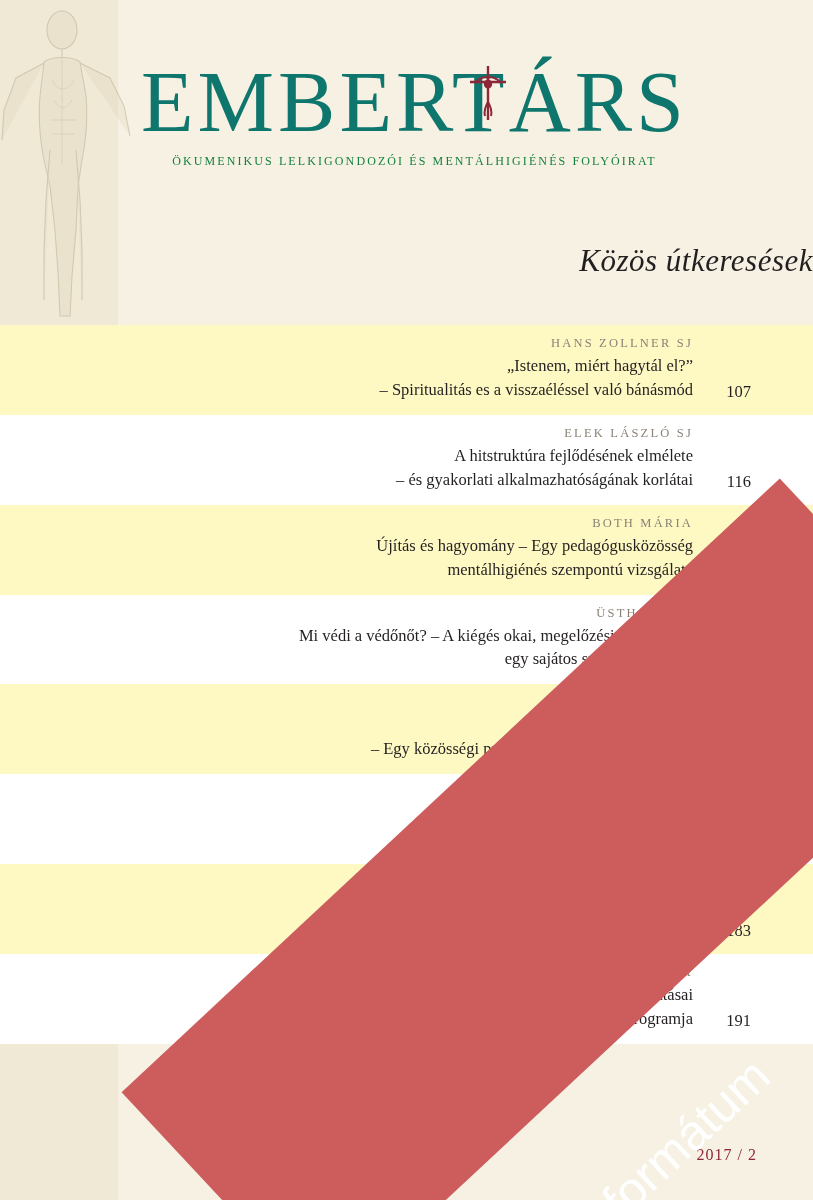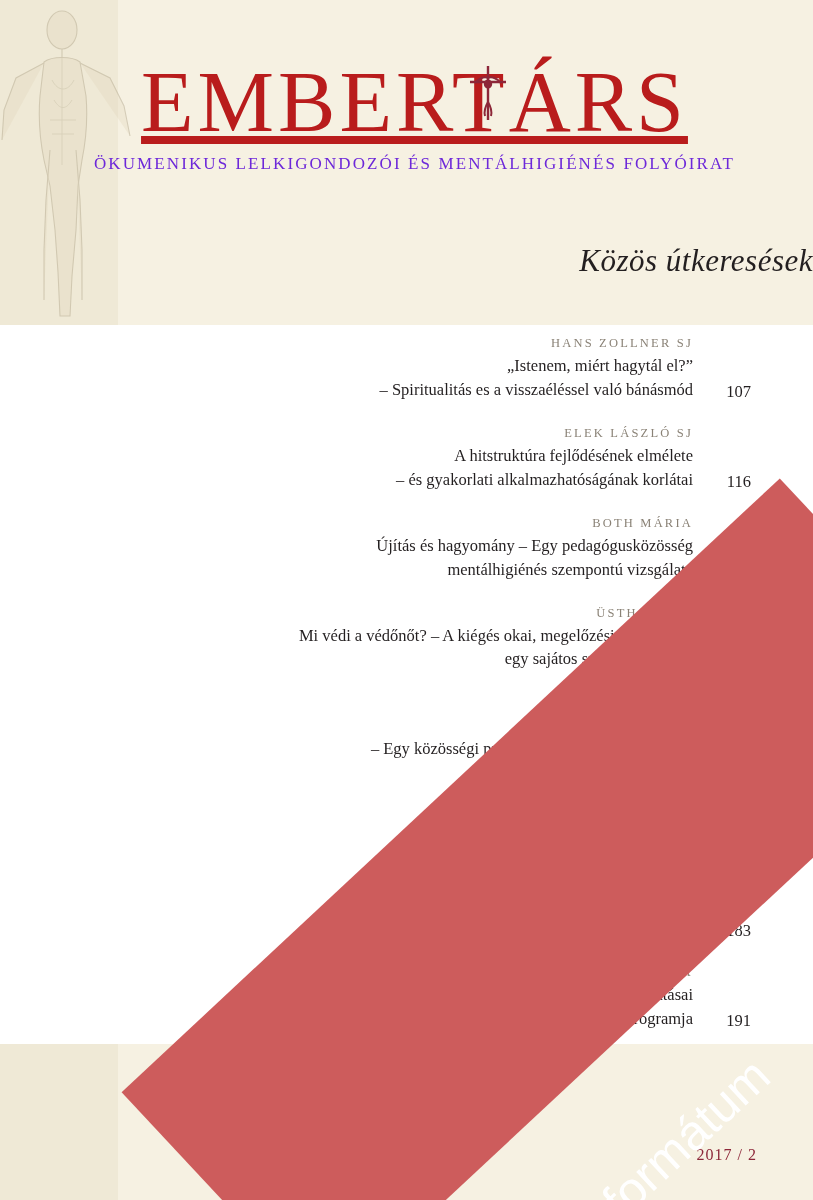--- a/index.html
+++ b/index.html
@@ -43,32 +43,31 @@
   .masthead {
     position: absolute;
     left: 0; right: 0; top: 62px;
     text-align: center;
     z-index: 4;
   }
   .masthead .title {
     font-family: "Liberation Serif", serif;
     font-size: 86px;
     letter-spacing: 4px;
-    color: #b91c1c;
+    color: #0f766e;
     line-height: .95;
     font-weight: 400;
     padding-left: 16px;
-    text-decoration: underline;
   }
   .masthead .subtitle {
     margin-top: 10px;
     font-family: "Liberation Serif", serif;
-    font-size: 17px;
+    font-size: 12px;
     letter-spacing: 2.1px;
-    color: #6d28d9;
+    color: #15803d;
     padding-left: 16px;
   }
   .issue-theme {
     position: absolute;
     left: 0; right: 0; top: 243px;
     text-align: right;
     font-style: italic;
     font-size: 31px;
     color: #231f20;
     letter-spacing: .5px;
@@ -90,21 +89,21 @@
     position: absolute;
     left: 0; right: 0;
     top: 325px;
     z-index: 3;
   }
   .toc-row {
     position: relative;
     padding: 11px 0 13px 0;
     box-sizing: border-box;
   }
-  .toc-row.shade { background: #ffffff; }
+  .toc-row.shade { background: #fef9c3; }
   .toc-row.plain { background: #ffffff; }
 
   .author {
     text-align: right;
     padding-right: 120px;
     font-size: 12.5px;
     letter-spacing: 2.2px;
     color: #8a8276;
     text-transform: uppercase;
     margin-bottom: 3px;

